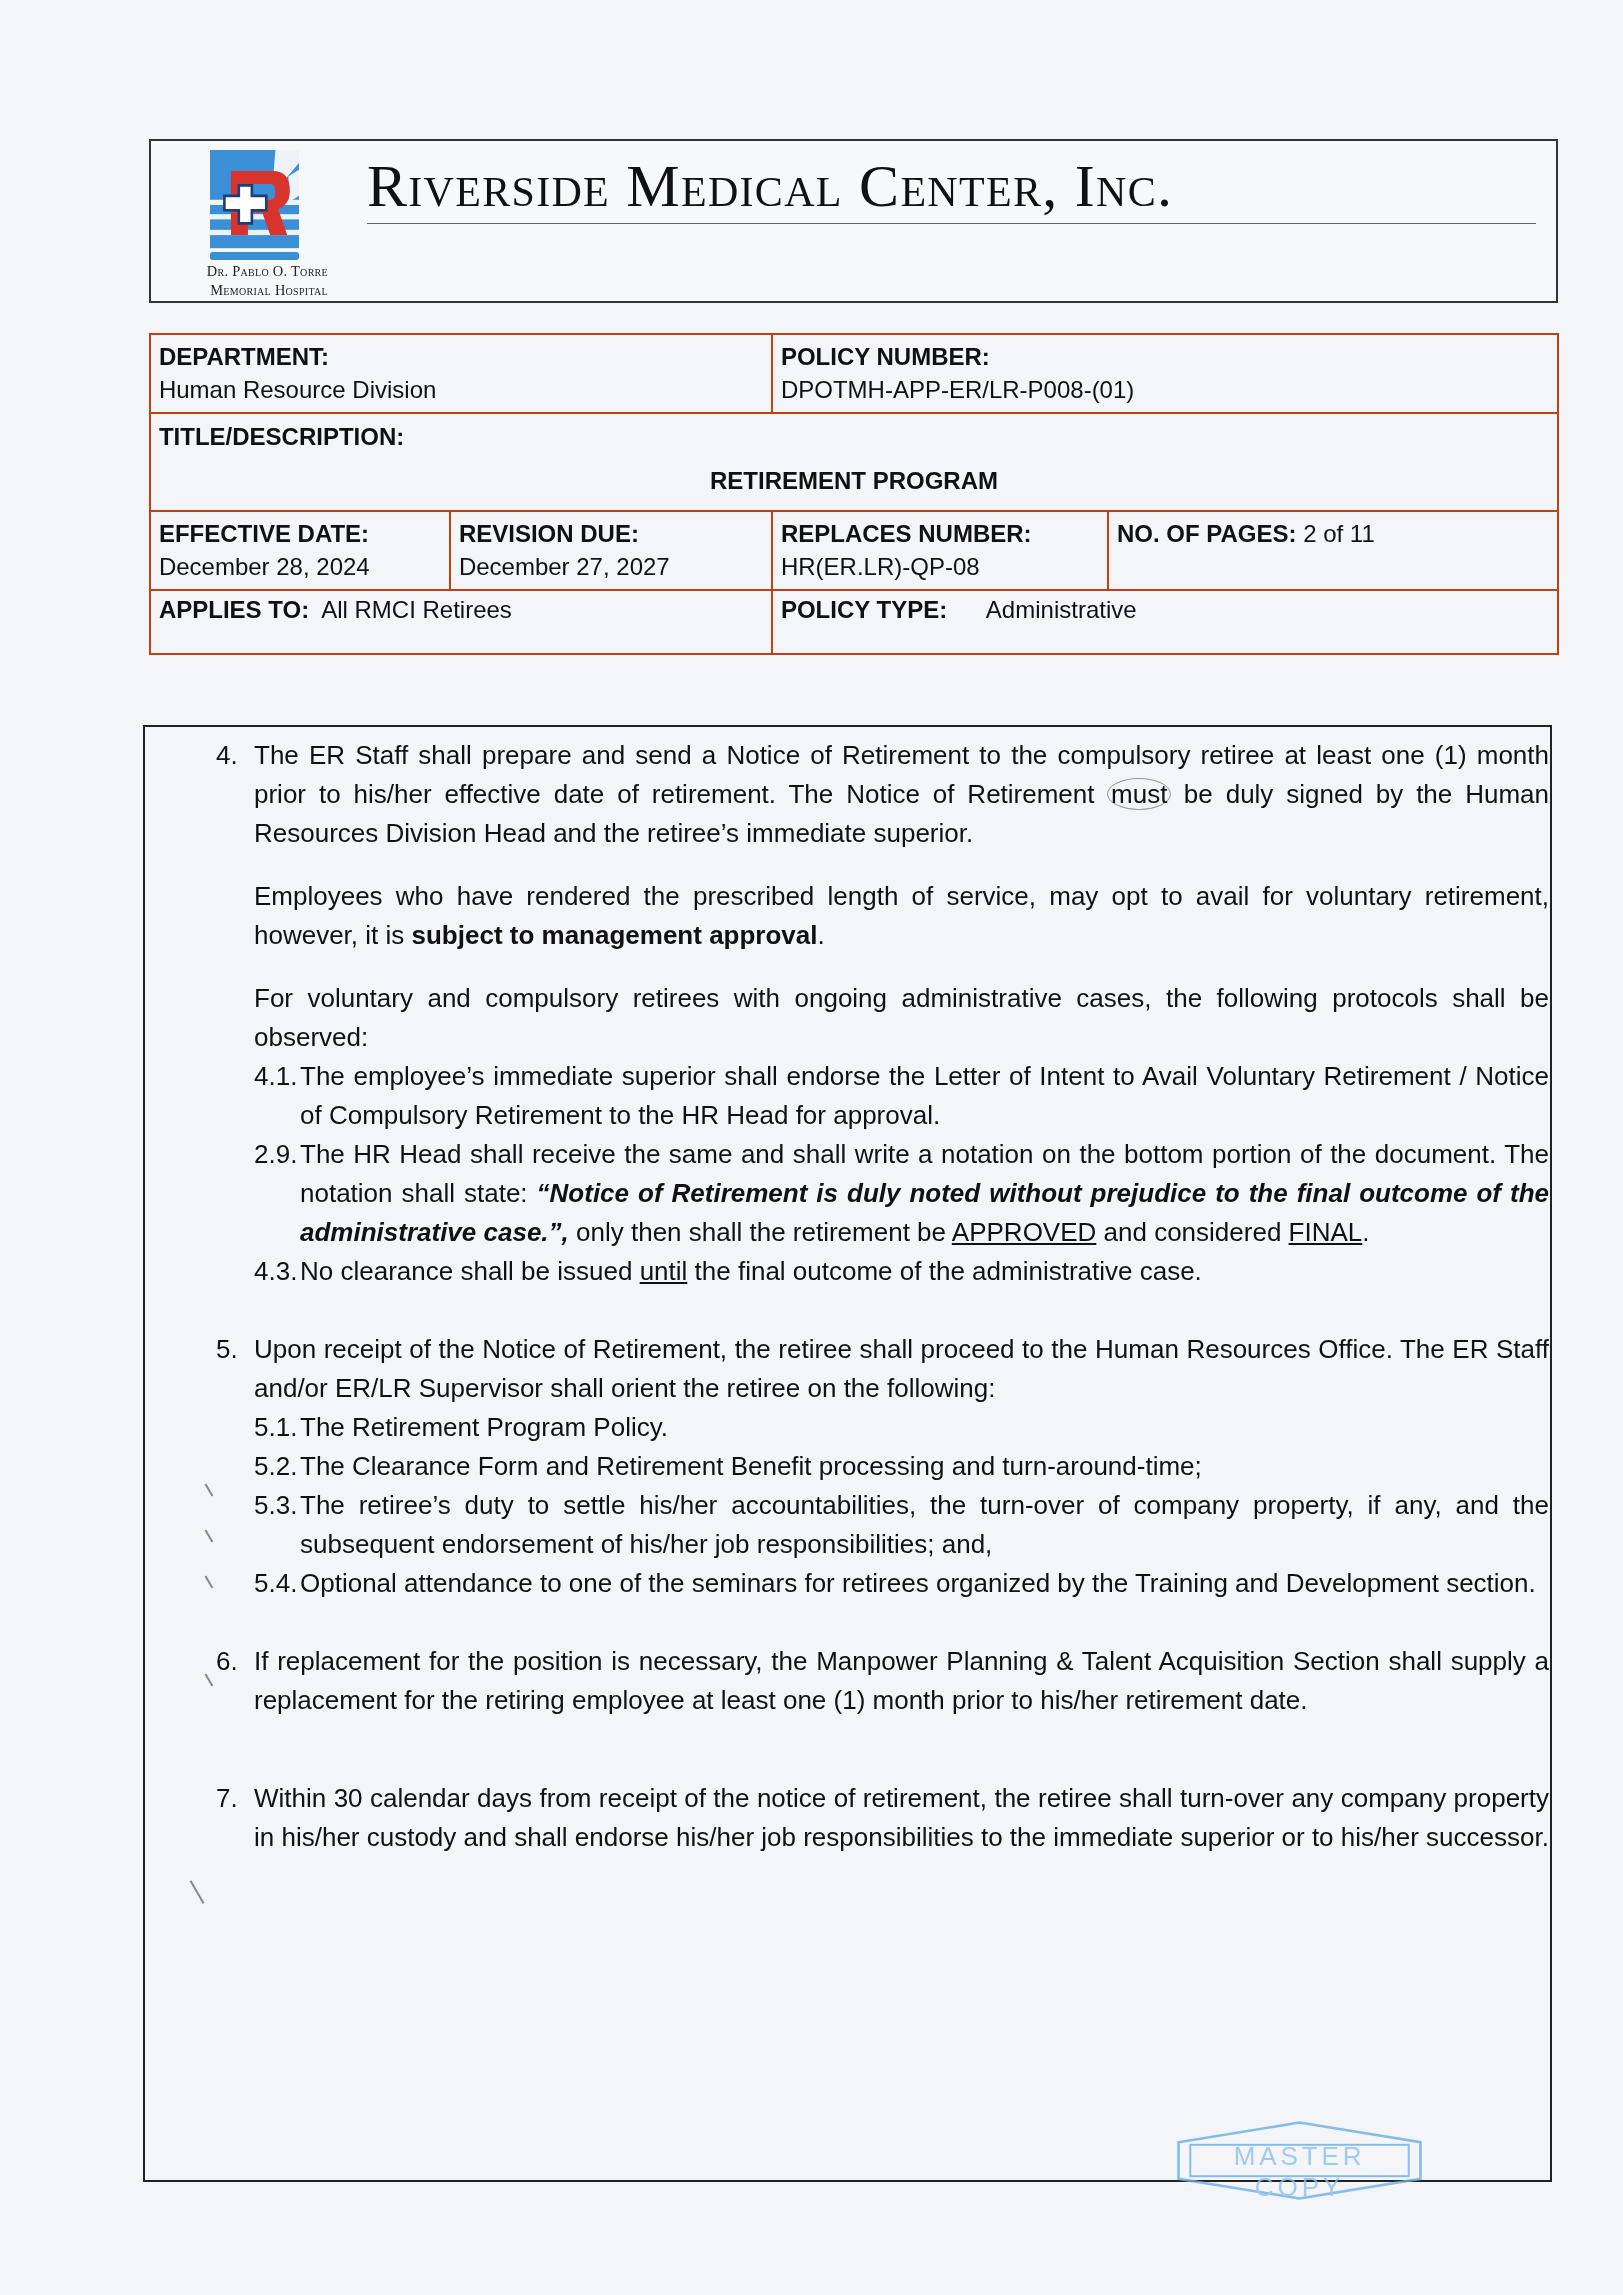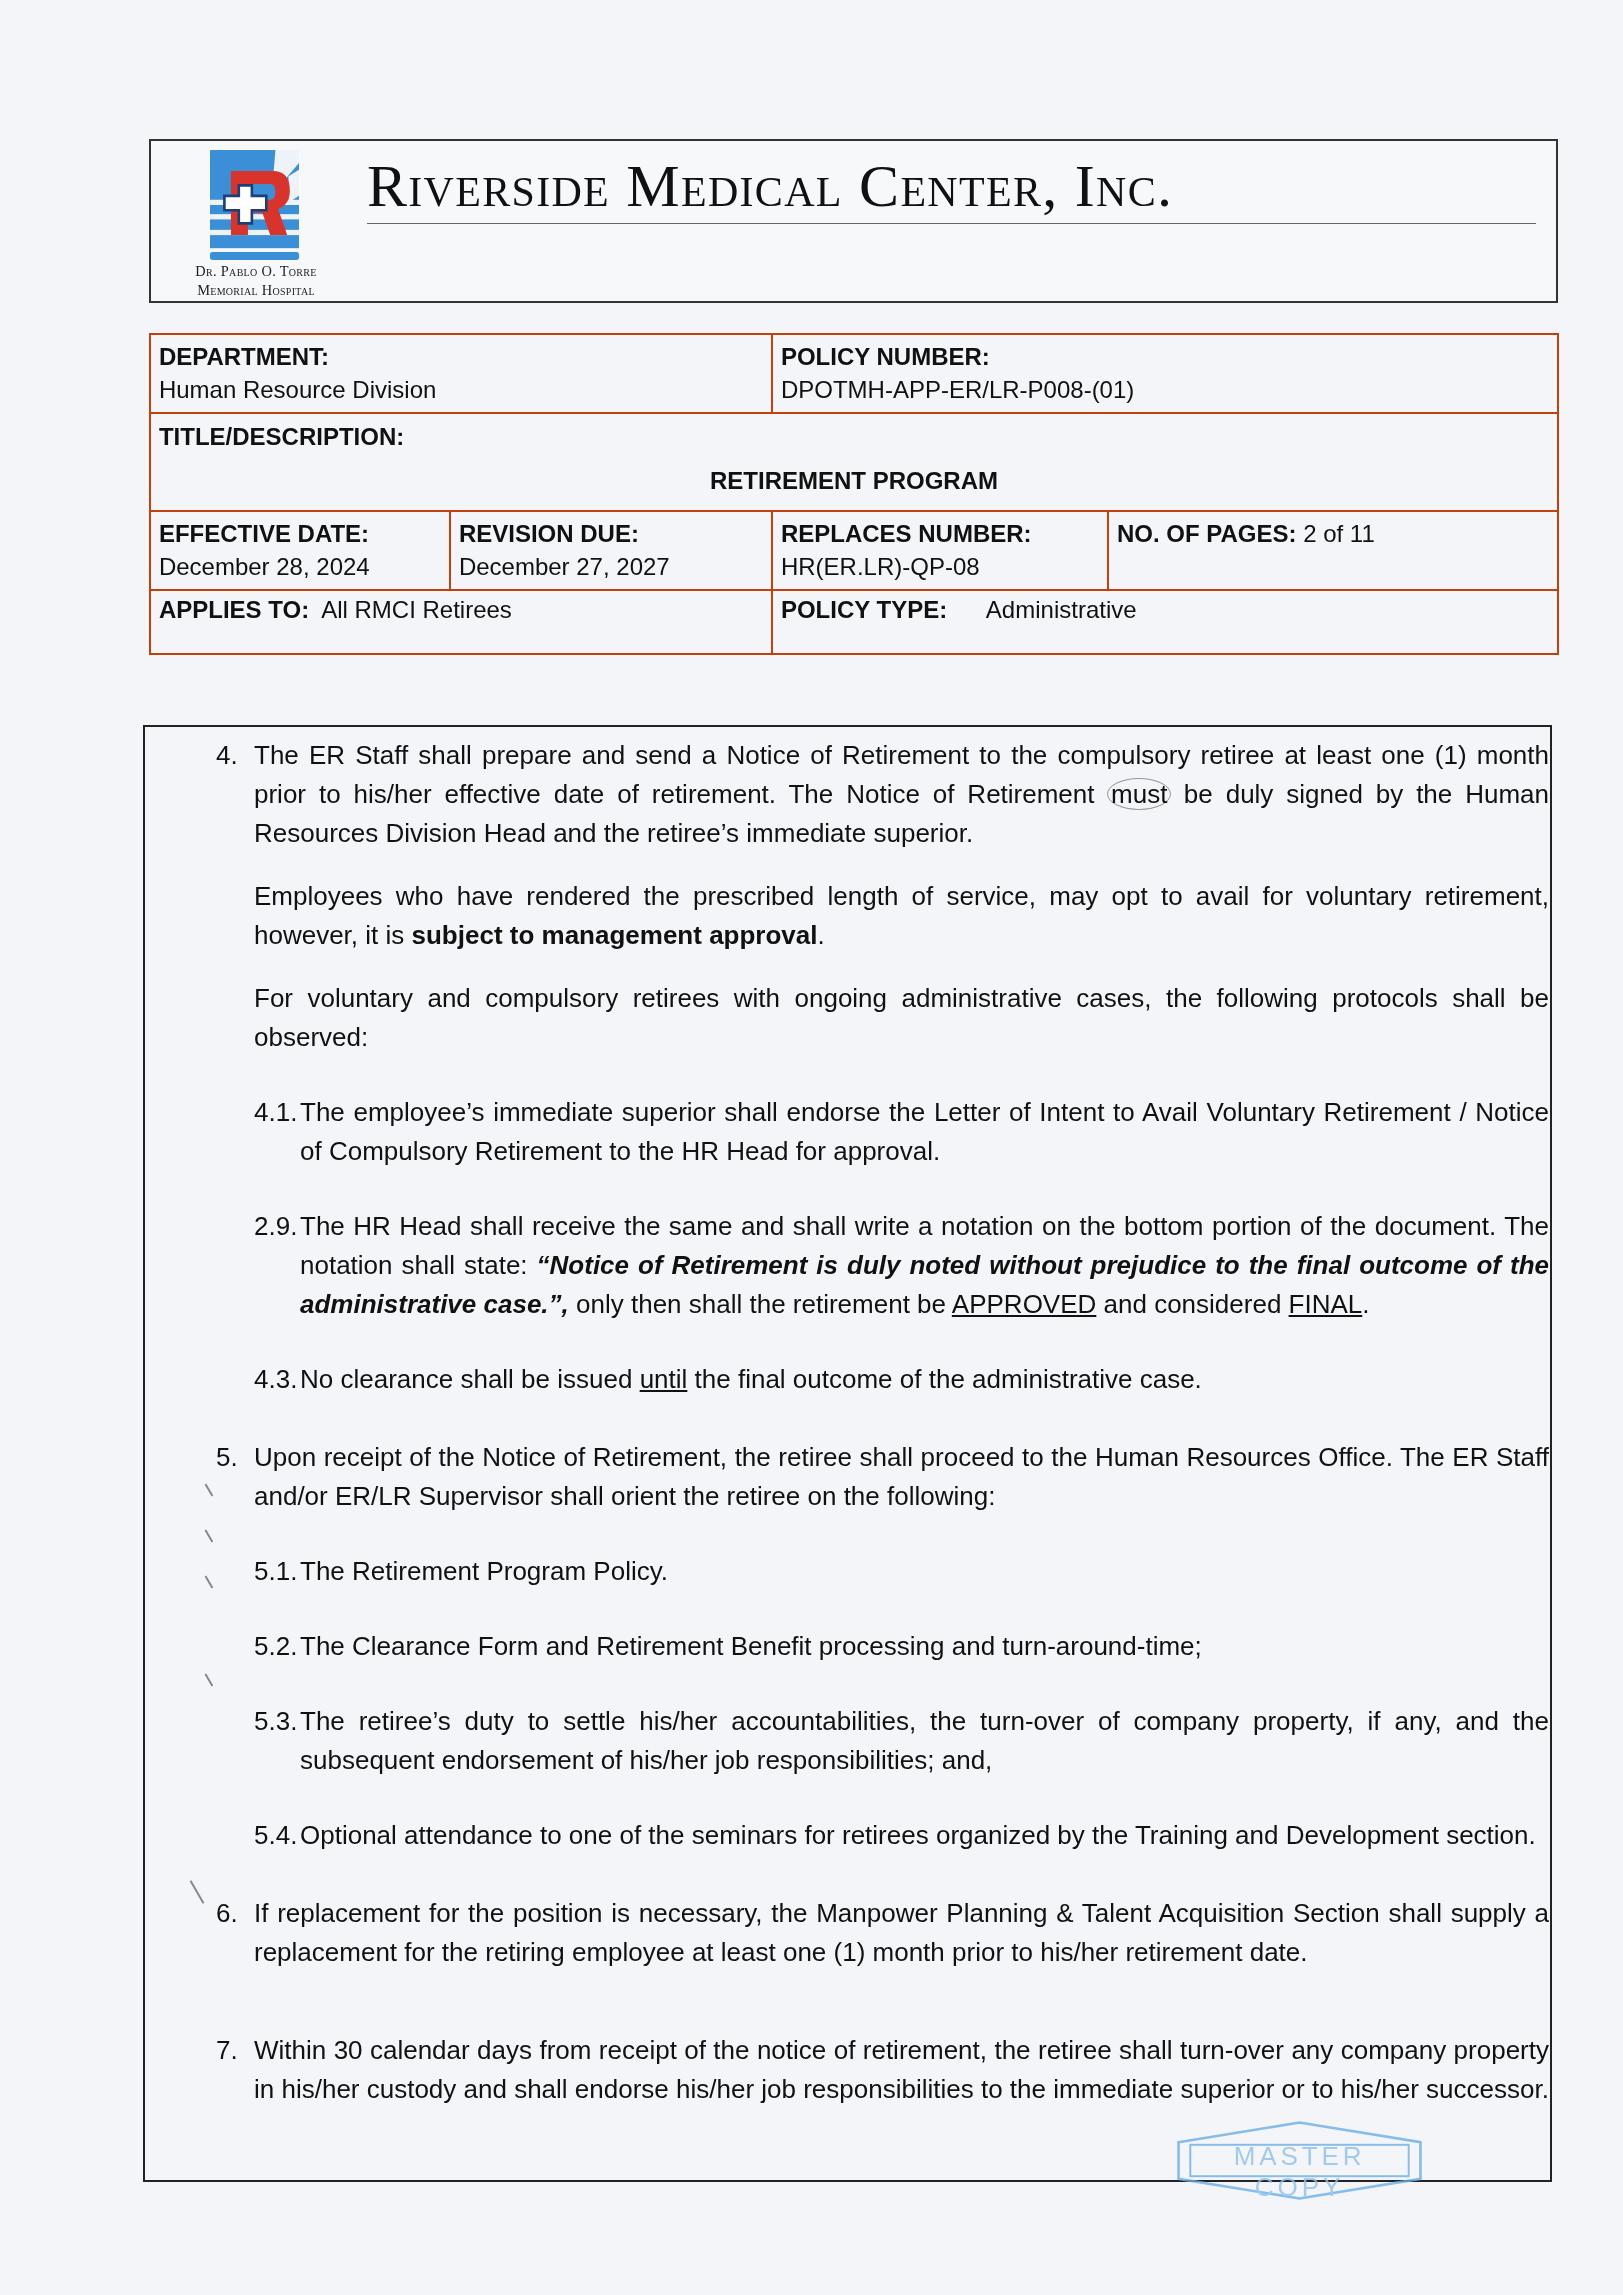--- a/index.html
+++ b/index.html
@@ -13,21 +13,21 @@
   }
   
   .letterhead {
     position: absolute; left: 149px; top: 139px; width: 1409px; height: 164px;
     border: 2px solid #333; box-sizing: border-box; background: #f7f8fa;
   }
   .logo-block { position: absolute; left: 33px; top: 9.2px; width: 144px; }
   .logo-mark { width: 89px; height: 110px; margin-left: 26px; position: relative; }
   .logo-sub {
     font-family: "Liberation Serif", serif; font-size: 14.4px; line-height: 17px;
-    text-align: center; color: #222; font-variant: small-caps; letter-spacing: 0.3px;
+    text-align: right; color: #222; font-variant: small-caps; letter-spacing: 0.3px;
     margin-top: 2.6px;
   }
   .company-name {
     position: absolute; left: 216px; top: 13px;
     font-family: "Liberation Serif", serif; font-size: 60px; line-height: 65px;
     font-variant: small-caps; letter-spacing: 1.3px; color: #111; white-space: nowrap;
   }
   .company-rule { position: absolute; left: 216px; right: 19.6px; top: 82px; border-top: 1.3px solid #666; }
   .mph { position: absolute; left: 425px; top: 90px; display: flex; align-items: center; }
   .mph-heart { width: 52px; height: 59px; }
@@ -60,21 +60,21 @@
     border: 2px solid #222; box-sizing: border-box;
   }
   .content {
     position: absolute; left: 216px; top: 736px; width: 1333px;
     font-family: "Liberation Sans", sans-serif; font-size: 26px; line-height: 39px; color: #111;
     text-align: justify;
   }
   .item { position: relative; padding-left: 38px; }
   .item .num { position: absolute; left: 0; top: 0; }
   .para { padding-left: 38px; margin-top: 24px; }
-  .sub { position: relative; padding-left: 84px; margin-top: 36px; }
+  .sub { position: relative; padding-left: 84px; }
   .sub .num { position: absolute; left: 38px; top: 0; }
   .gap { height: 39px; }
   .gap-lg { height: 59px; }
   b.strong { font-weight: bold; }
   .u { text-decoration: underline; }
   .bi { font-weight: bold; font-style: italic; }
   .circled { border: 1.3px solid #999; border-radius: 50%; padding: 0 2.6px; }
 
   .stamp {
     position: absolute; left: 1172px; top: 2121px; width: 255px; height: 79px;

